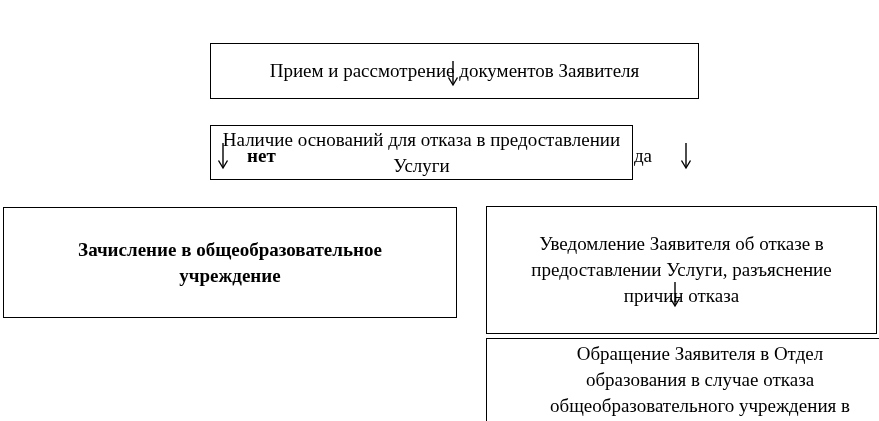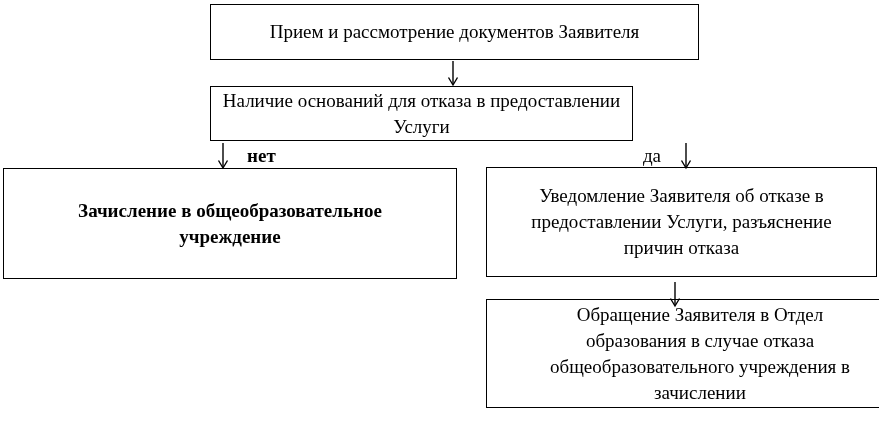--- a/index.html
+++ b/index.html
@@ -23,44 +23,45 @@
     border:1.5px solid var(--line);
     background:var(--bg);
     display:flex;
     align-items:center;
     justify-content:center;
     text-align:center;
     font-size:19px;
     line-height:26px;
     padding:0 10px;
     white-space:pre-line;
+    margin-top:39px;
   }
   .arrow{
     position:absolute;
     overflow:visible;
   }
   .arrow line,.arrow polyline{
     stroke:var(--line);
     stroke-width:1.4;
     fill:none;
   }
   .edge-label{
     position:absolute;
     font-size:19px;
     line-height:24px;
     white-space:nowrap;
   }
   .edge-label.right-align{
-    text-align:right;
+    text-align:center;
   }
   
   #node-reception      {left:210px; top:4px;   width:489px; height:56px;}
   #node-grounds-check  {left:210px; top:86px;  width:423px; height:55px;}
   #node-enrollment     {left:3px;   top:168px; width:454px; height:111px;font-weight:bold;}
-  #node-refusal-notice {left:486px; top:167px; width:391px; height:110px;}
+  #node-refusal-notice {left:486px; top:167px; width:391px; height:128px;}
   #node-appeal         {left:486px; top:299px; width:415px; height:109px;padding-left:23px;}
   #arrow-1     {left:446px; top:61px;}
   #arrow-no    {left:216px; top:143px;}
   #arrow-yes   {left:679px; top:143px;}
   #arrow-2     {left:668px; top:282px;}
   #label-no    {left:247px; top:144px;font-weight:bold;}
   #label-yes   {left:625px; top:144px; width:36px;}
 </style>
 </head>
 <body>

